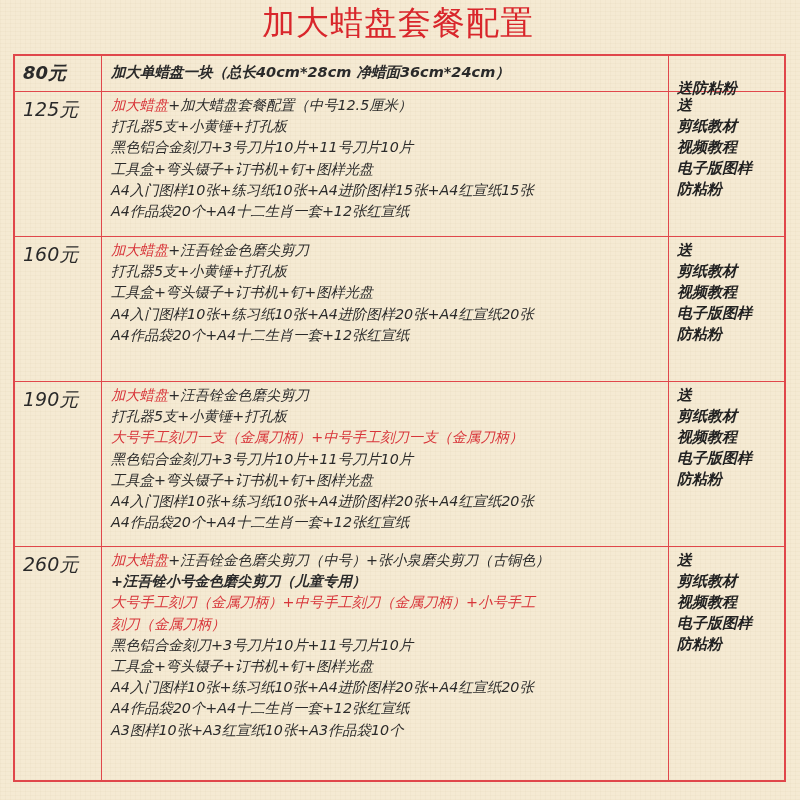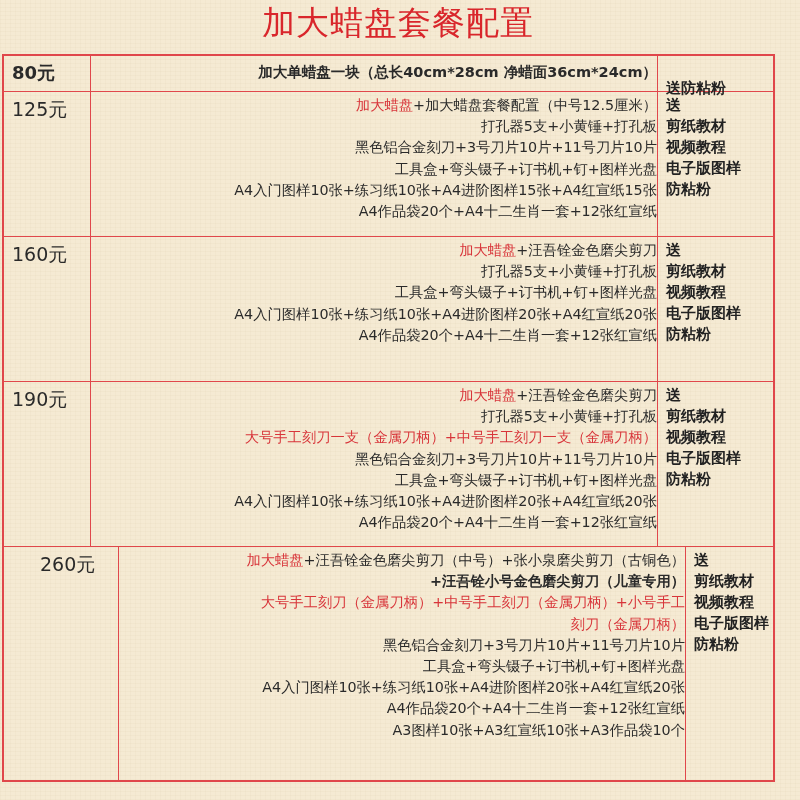--- a/index.html
+++ b/index.html
@@ -25,32 +25,33 @@
       width: 796px;
       text-align: center;
       font-family: "DejaVu Serif", "Liberation Serif", serif;
       font-size: 33px;
       color: #d9262b;
       letter-spacing: 1px;
       line-height: 34px;
     }
     .table {
       position: absolute;
-      left: 2px;
+      left: 13px;
       top: 54px;
       width: 773px;
       border: 2px solid #e0474b;
       box-sizing: border-box;
+      font-style: italic;
     }
     .row {
       display: flex;
       border-bottom: 1.5px solid #e0474b;
       box-sizing: border-box;
     }
-    .row:last-child { border-bottom: none; padding-left: 28px; }
+    .row:last-child { border-bottom: none; }
     .price {
       width: 87px;
       flex: 0 0 87px;
       border-right: 1.5px solid #e0474b;
       box-sizing: border-box;
       padding-left: 8px;
       font-size: 19px;
       line-height: 24px;
       padding-top: 5px;
     }
@@ -59,21 +60,20 @@
       width: 567px;
       flex: 0 0 567px;
       border-right: 1.5px solid #e0474b;
       box-sizing: border-box;
       padding-left: 9px;
       padding-top: 3px;
       font-size: 14.3px;
       line-height: 21.2px;
       white-space: nowrap;
       overflow: hidden;
-      text-align: right;
     }
     .gift {
       flex: 1 1 auto;
       padding-left: 8px;
       padding-top: 3px;
       font-size: 15px;
       font-weight: bold;
       line-height: 21px;
       color: #222;
     }

